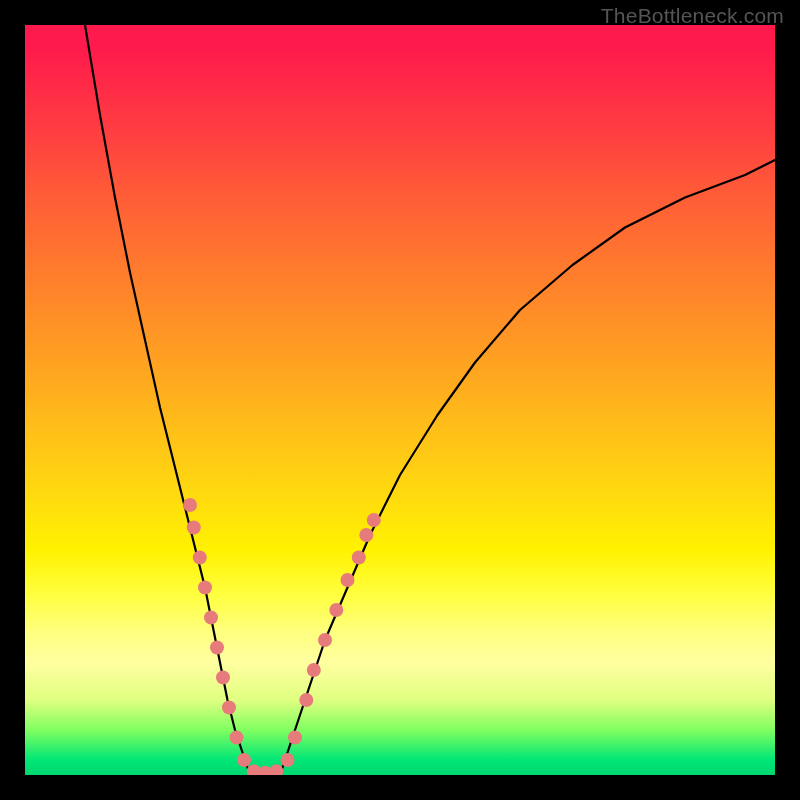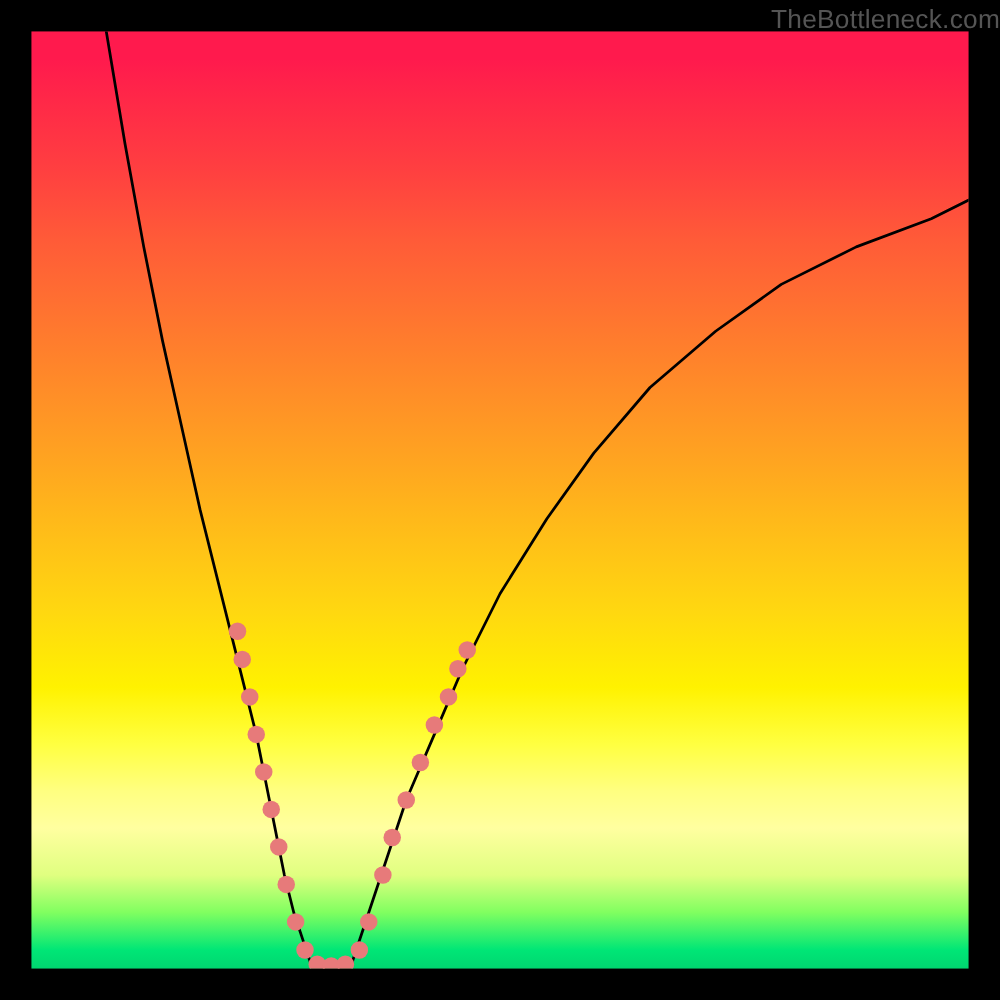--- a/index.html
+++ b/index.html
@@ -45,21 +45,21 @@
       #ffffa0 85%,
       #e0ff80 90%,
       #80ff60 94%,
       #00e676 98%,
       #00d670 100%
     );
   }
   .watermark {
     position: absolute;
     top: 4px;
-    right: 0;
+    right: 16px;
     color: #555;
     font-size: 21px;
     font-weight: 500;
     letter-spacing: 0.2px;
     z-index: 10;
   }
   svg.curve {
     position: absolute;
     inset: 0;
     width: 750px;

